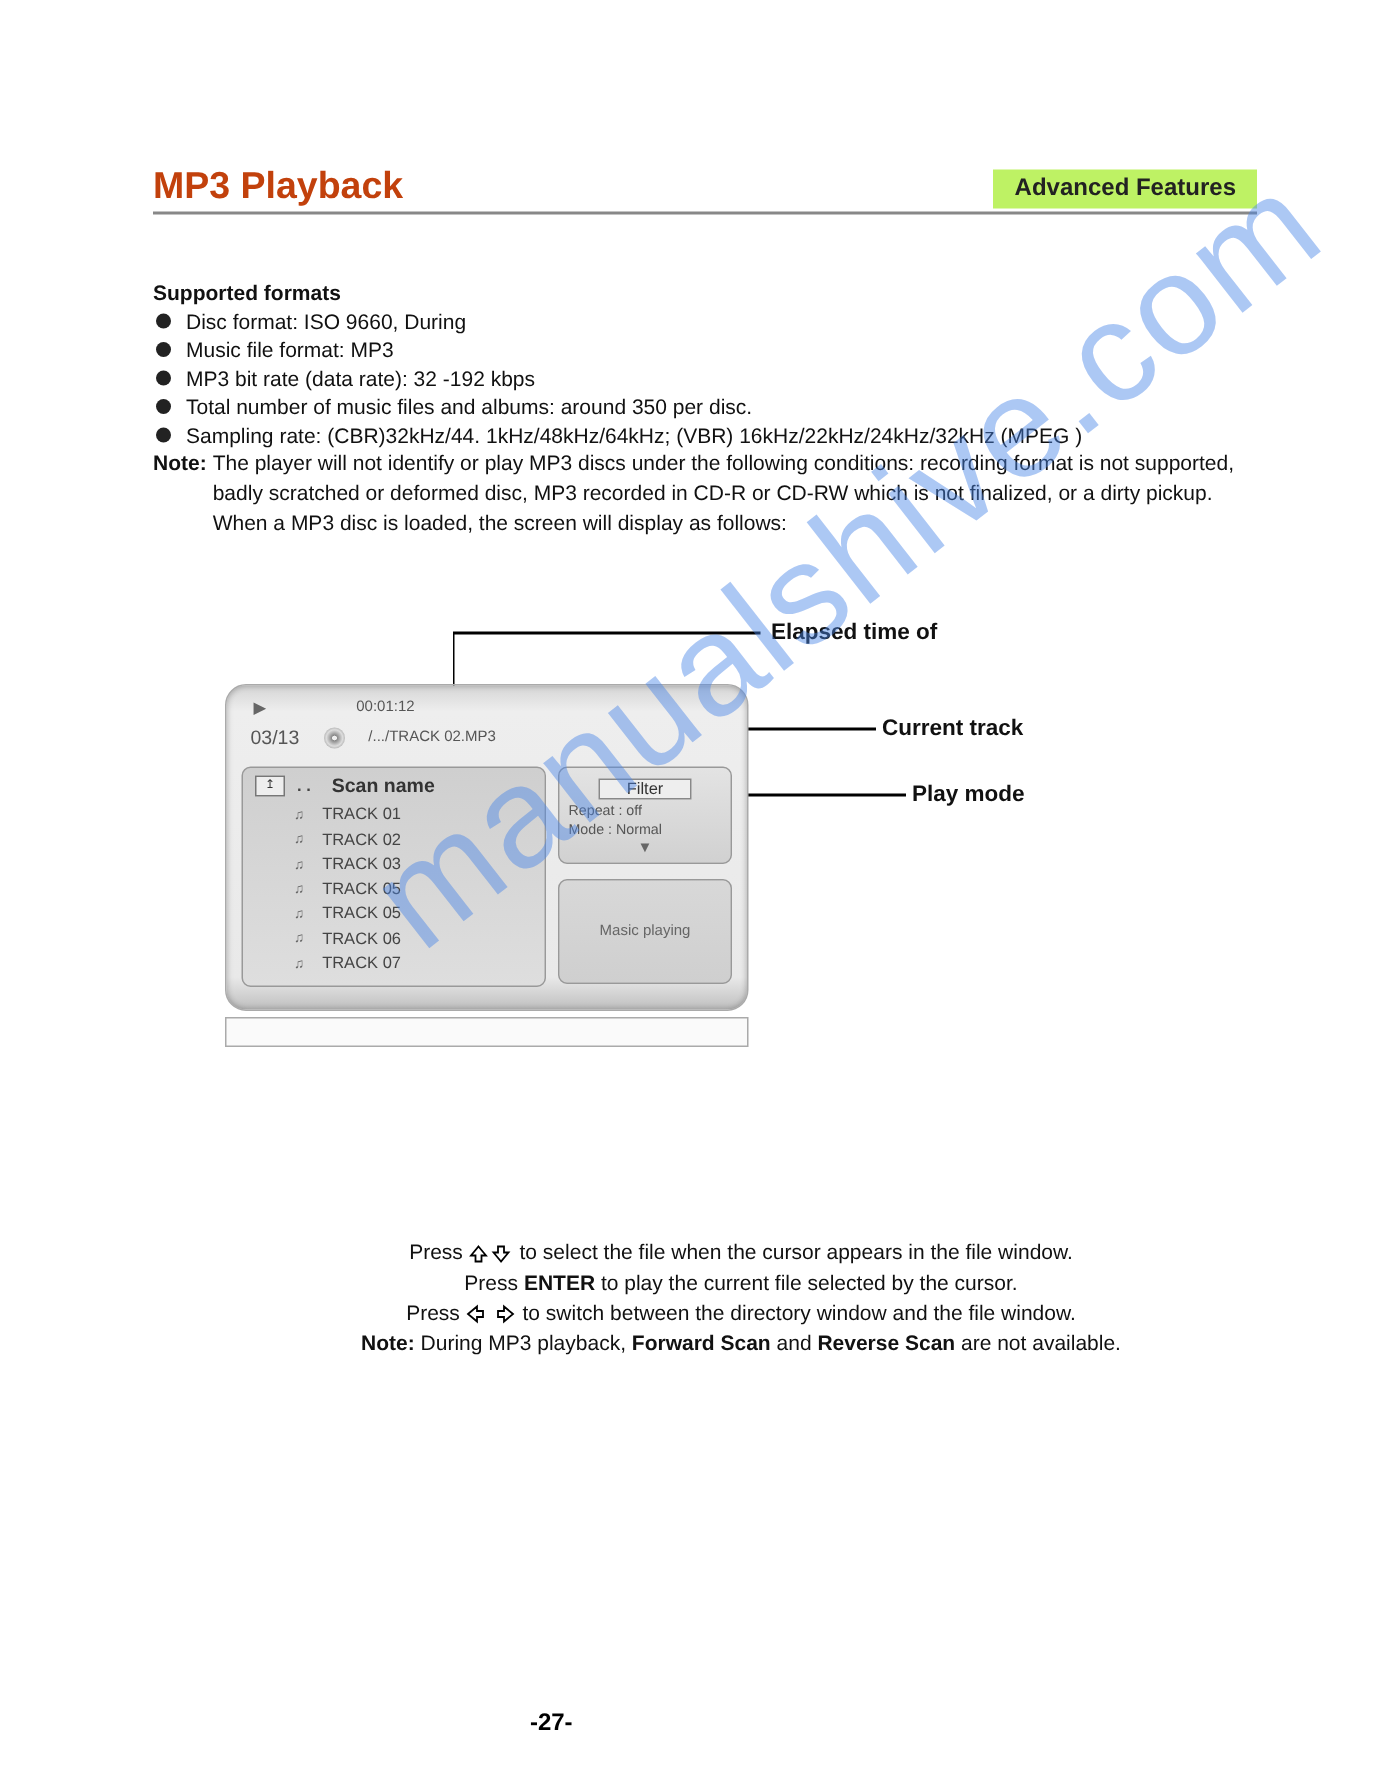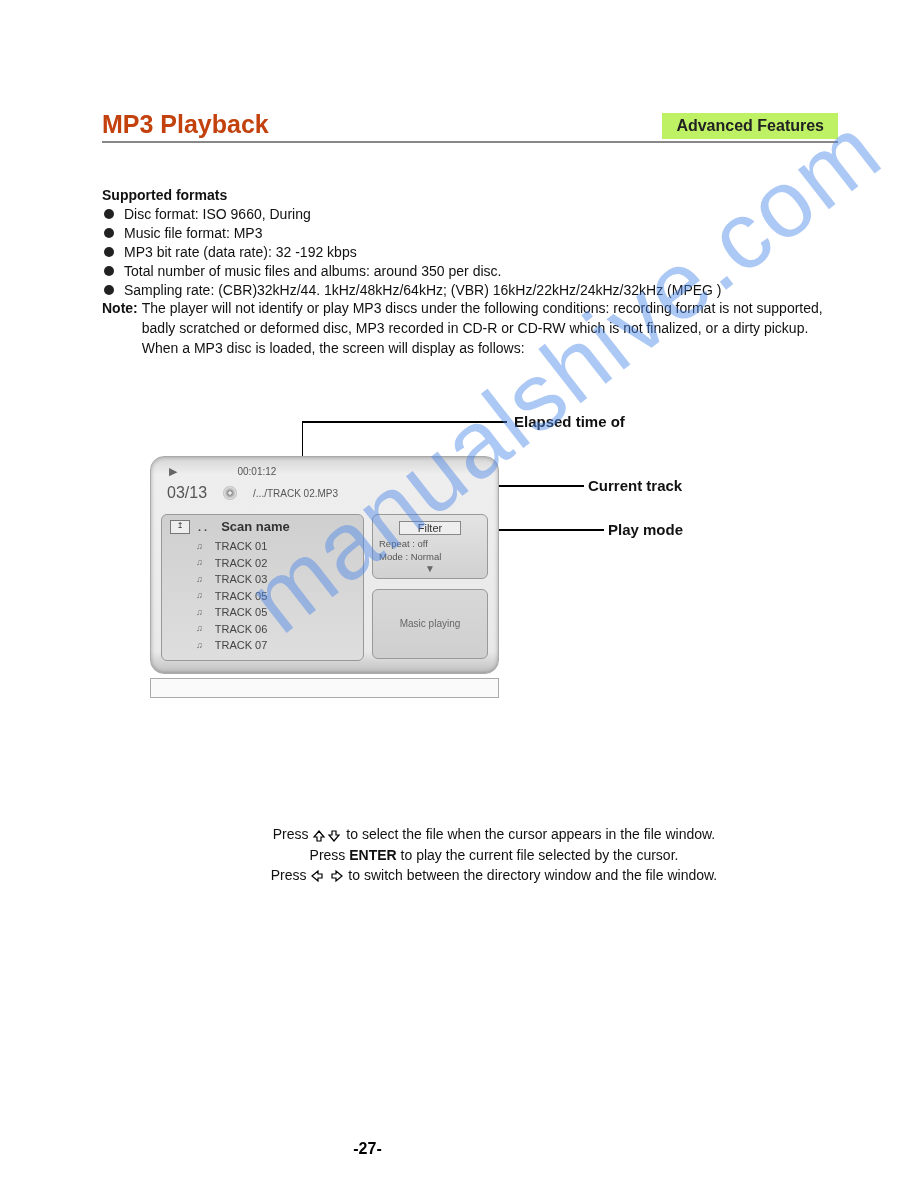--- a/index.html
+++ b/index.html
@@ -112,21 +112,21 @@
   }
   .player-sub {
     margin: 6px 16px 0 16px;
     display: flex;
     align-items: center;
     gap: 16px;
     padding-bottom: 6px;
   }
   .track-counter {
     color: #555;
-    font-size: 16px;
+    font-size: 13px;
   }
   .disc-icon {
     width: 14px;
     height: 14px;
     border-radius: 50%;
     background: radial-gradient(circle, #eee 15%, #888 18%, #ddd 55%, #777);
     display: inline-block;
   }
   .track-path {
     color: #555;
@@ -400,17 +400,25 @@
       </div>
       <div>
         <span>Press  </span>
         <span class="arrow-glyph">
           <svg width="34" height="14">
               <path d="M2 7 L8 2 L8 5 L12 5 L12 9 L8 9 L8 12 Z M32 7 L26 2 L26 5 L22 5 L22 9 L26 9 L26 12 Z" fill="none" stroke="#000" stroke-width="1.2"></path>
             </svg>
         </span>
         <span> to switch between the directory window and the file window.</span>
       </div>
+      <div>
+        <b>Note:  </b>
+        <span>During MP3 playback, </span>
+        <b>Forward Scan</b>
+        <span> and </span>
+        <b>Reverse Scan</b>
+        <span> are not available.</span>
+      </div>
     </div>
   </div>
 </div>
 
 <div class="page-num">-27-</div>
 
 </body></html>

